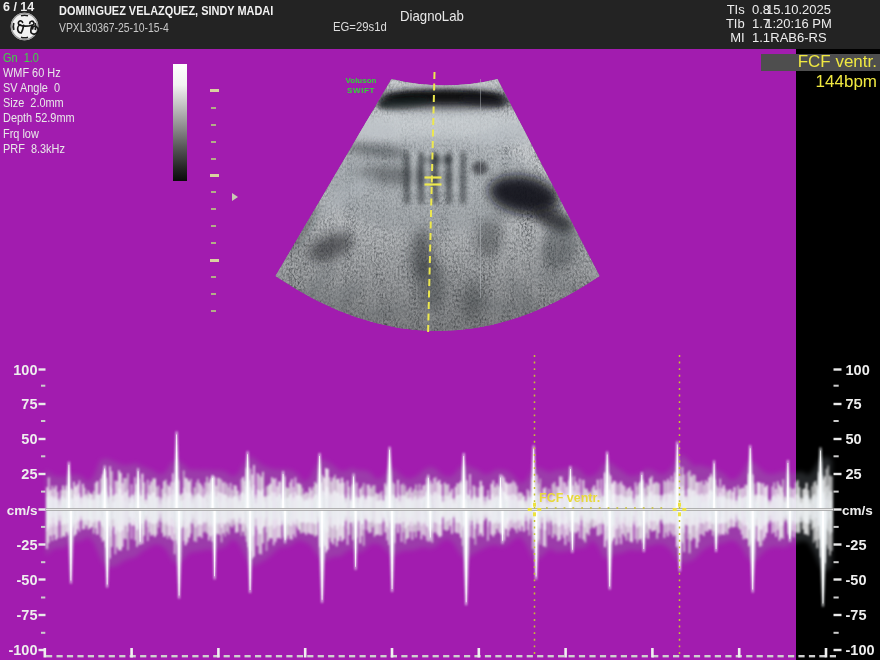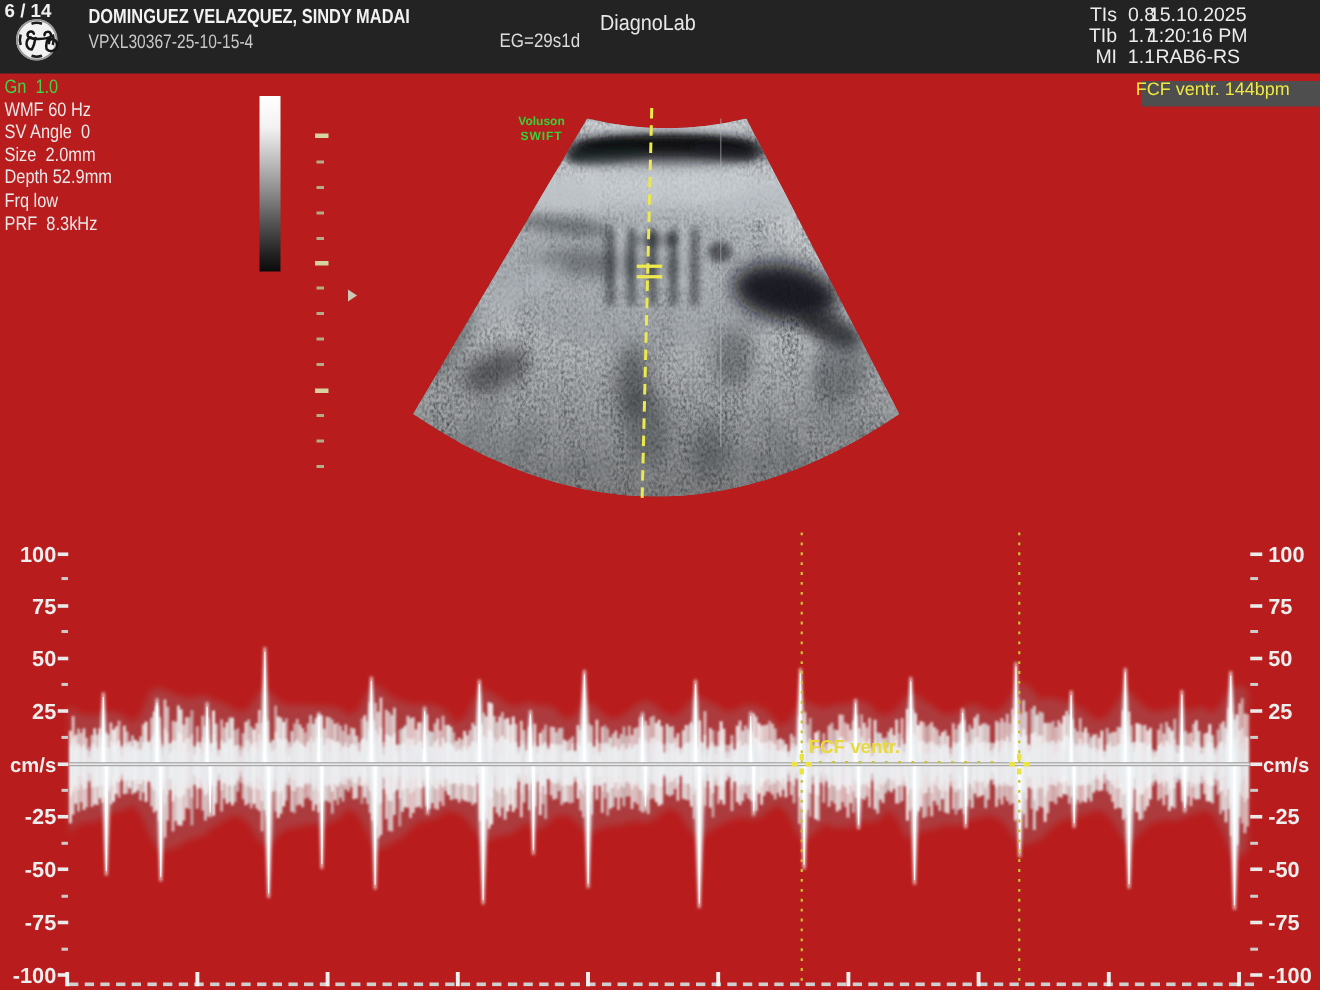--- a/index.html
+++ b/index.html
@@ -1,19 +1,19 @@
 <!DOCTYPE html>
 <html><head><meta charset="utf-8">
 <style>
 html,body{margin:0;padding:0;background:#000}
 body{font-family:"Liberation Sans",sans-serif;width:880px;height:660px;overflow:hidden}
 .a{position:absolute}
 </style></head>
 <body>
-<div style="position:relative;width:880px;height:660px;background:#b91c1c">
+<div style="position:relative;width:796px;height:660px;background:#a21caf">
 <div class="a" style="left:0;top:0;width:880px;height:49px;background:#232323"></div>
 <div class="a" style="left:3px;top:0px;font-size:12.5px;font-weight:bold;color:#f0f0f0">6 / 14</div>
 <svg style="position:absolute;left:10px;top:12px" width="29" height="29" viewBox="0 0 29 29">
 <circle cx="14.5" cy="14.5" r="13.7" fill="#f2f2f2"></circle>
 <circle cx="14.5" cy="14.5" r="13.2" fill="none" stroke="#9a9a9a" stroke-width="1.3"></circle>
 <g stroke="#161616" stroke-width="1.4" fill="none" stroke-linecap="round" transform="translate(14.5,15.4) scale(1.2) translate(-14.5,-14.2)">
 <path d="M12.9 10.1 a1.8 1.8 0 1 0 -2.6 2.1"></path>
 <path d="M10.3 12.2 c2.8 1.2 8.0 0.9 10.6 0.2"></path>
 <path d="M13.8 12.5 c-0.4 2.6 -1.0 4.6 -2.0 6.3 a2.6 3.2 0 1 1 -0.6 -6.6"></path>
 <path d="M20.9 12.4 c-1.0 2.2 -1.4 4.4 -0.9 6.3 a3.4 3.4 0 1 0 2.9 -5.7 c-1.0 0.2 -1.7 1.2 -1.6 2.4"></path>
@@ -26,21 +26,21 @@
 <path d="M11.0 3.8 A11.3 11.3 0 0 1 18.0 3.8"></path>
 </g>
 </svg>
 <div class="a" style="left:59px;top:3px;font-size:13.5px;font-weight:bold;color:#f2f2f2;transform:scaleX(0.81);transform-origin:0 50%">DOMINGUEZ VELAZQUEZ, SINDY MADAI</div>
 <div class="a" style="left:59px;top:20px;font-size:13px;color:#c8c8c8;transform:scaleX(0.80);transform-origin:0 50%">VPXL30367-25-10-15-4</div>
 <div class="a" style="left:333px;top:19px;font-size:13px;color:#dcdcdc;transform:scaleX(0.87);transform-origin:0 50%">EG=29s1d</div>
 <div class="a" style="left:400px;top:8px;font-size:14.5px;color:#e8e8e8;transform:scaleX(0.91);transform-origin:0 50%">DiagnoLab</div>
 <div class="a" style="left:620px;top:3px;width:150px;text-align:right;font-size:13px;color:#ececec;line-height:14.2px">TIs&nbsp;&nbsp;0.8<br>TIb&nbsp;&nbsp;1.7<br>MI&nbsp;&nbsp;1.1</div>
 <div class="a" style="left:720px;top:3px;width:157px;text-align:center;font-size:13px;color:#ececec;line-height:14.2px">15.10.2025<br>1:20:16 PM<br>RAB6-RS</div>
 <div class="a" style="left:761px;top:54px;width:119px;height:16.5px;background:#4e4e4e"></div>
-<div class="a" style="left:740px;top:52px;width:137px;text-align:center;font-size:12px;color:#f0e840">FCF ventr. 144bpm</div>
+<div class="a" style="left:740px;top:52px;width:137px;text-align:right;font-size:17px;color:#f0e840">FCF ventr. 144bpm</div>
 <div class="a" style="left:3px;top:49.5px;font-size:13px;color:#e9e9e9;line-height:15.2px;transform:scaleX(0.84);transform-origin:0 50%"><span style="color:#41d447">Gn&nbsp;&nbsp;1.0</span><br>WMF 60 Hz<br>SV Angle&nbsp;&nbsp;0<br>Size&nbsp;&nbsp;2.0mm<br>Depth 52.9mm<br>Frq low<br>PRF&nbsp;&nbsp;8.3kHz</div>
 <div class="a" style="left:173px;top:64px;width:13.5px;height:117px;background:linear-gradient(#ffffff 0%,#f2f2f2 18%,#bbbbbb 38%,#8a8a8a 55%,#555555 72%,#222222 90%,#0a0a0a 100%)"></div>
 <div style="position:absolute;left:209.5px;top:88.5px;width:9.5px;height:3px;background:#d8d2a0"></div>
     <div style="position:absolute;left:209.5px;top:173.5px;width:9.5px;height:3px;background:#d8d2a0"></div>
     <div style="position:absolute;left:209.5px;top:258.5px;width:9.5px;height:3px;background:#d8d2a0"></div>
     <div style="position:absolute;left:210.5px;top:106.5px;width:5.2px;height:2.2px;background:#b3ac88"></div>
     <div style="position:absolute;left:210.5px;top:123.5px;width:5.2px;height:2.2px;background:#b3ac88"></div>
     <div style="position:absolute;left:210.5px;top:140.5px;width:5.2px;height:2.2px;background:#b3ac88"></div>
     <div style="position:absolute;left:210.5px;top:157.5px;width:5.2px;height:2.2px;background:#b3ac88"></div>
     <div style="position:absolute;left:210.5px;top:191px;width:5.2px;height:2.2px;background:#b3ac88"></div>

